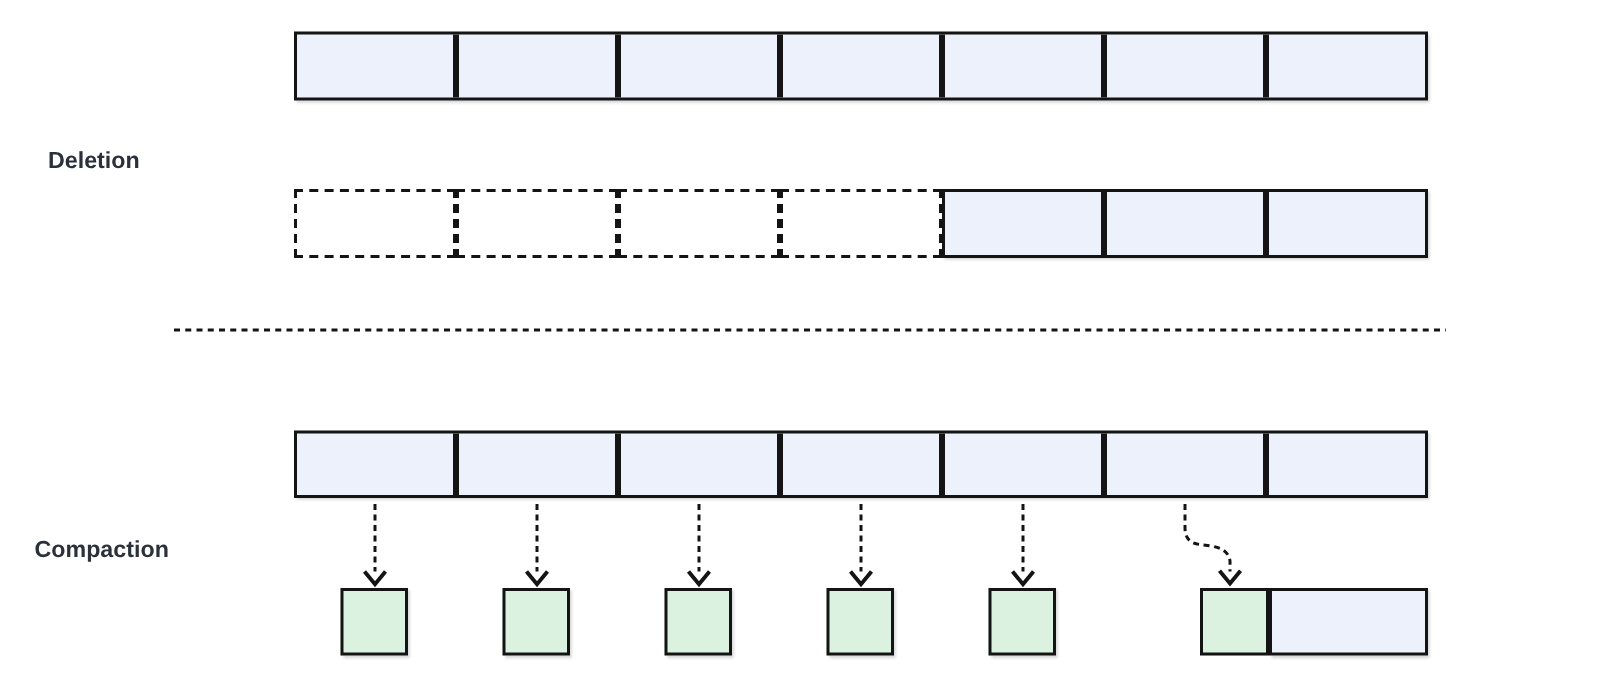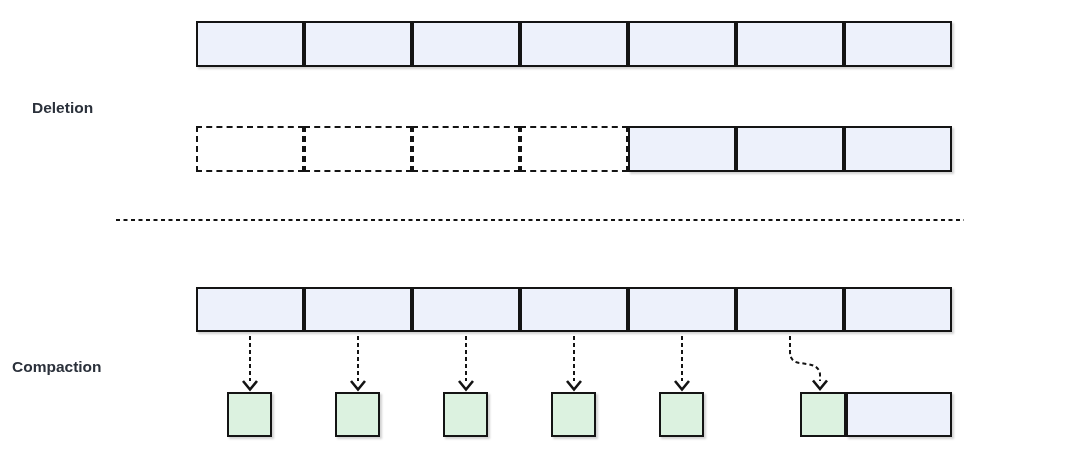--- a/index.html
+++ b/index.html
@@ -77,21 +77,21 @@
     <div class="ghost-seg"></div>
     <div class="ghost-seg"></div>
     <div class="ghost-seg"></div>
     <div class="retained-group">
       <div class="seg div-r"></div>
       <div class="seg div-r"></div>
       <div class="seg"></div>
     </div>
   </div>
 
-  <div class="section-label" style="left:12px;top:359px">Compaction</div>
+  <div class="section-label" style="left:23px;top:359px">Compaction</div>
 
   <div class="seg-row" style="left:196px;top:287px;width:756px;height:45px">
     <div class="seg div-r"></div>
     <div class="seg div-r"></div>
     <div class="seg div-r"></div>
     <div class="seg div-r"></div>
     <div class="seg div-r"></div>
     <div class="seg div-r"></div>
     <div class="seg"></div>
   </div>

